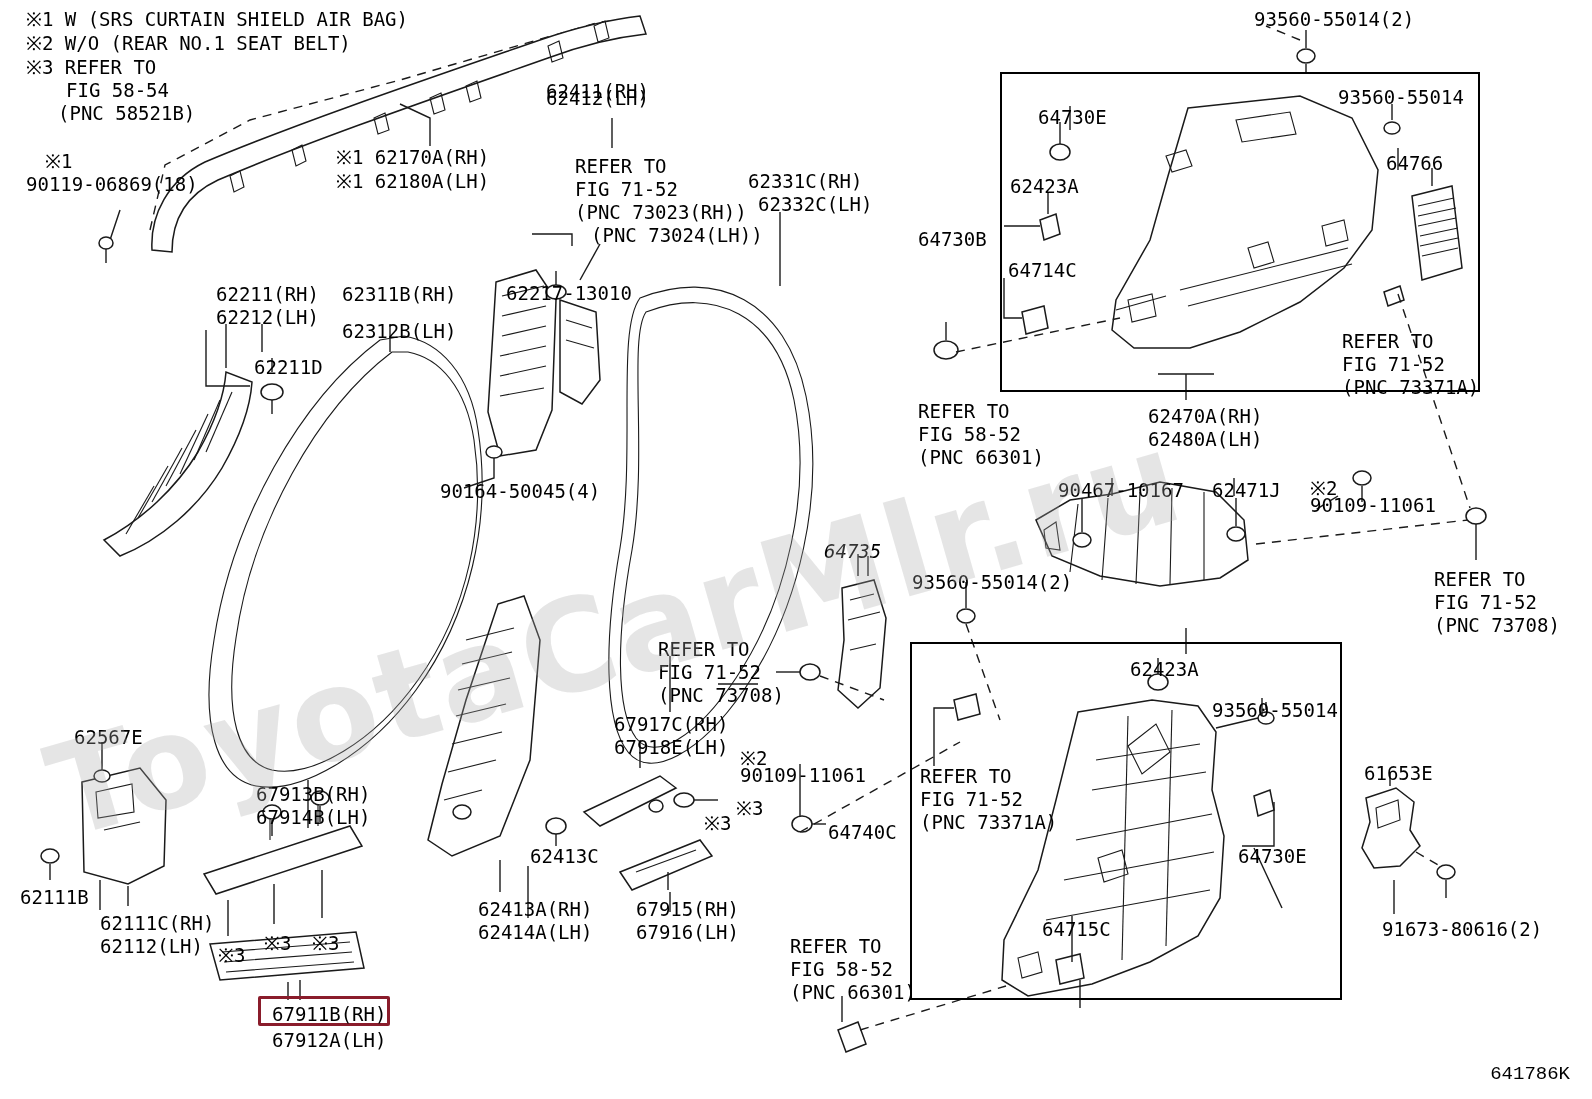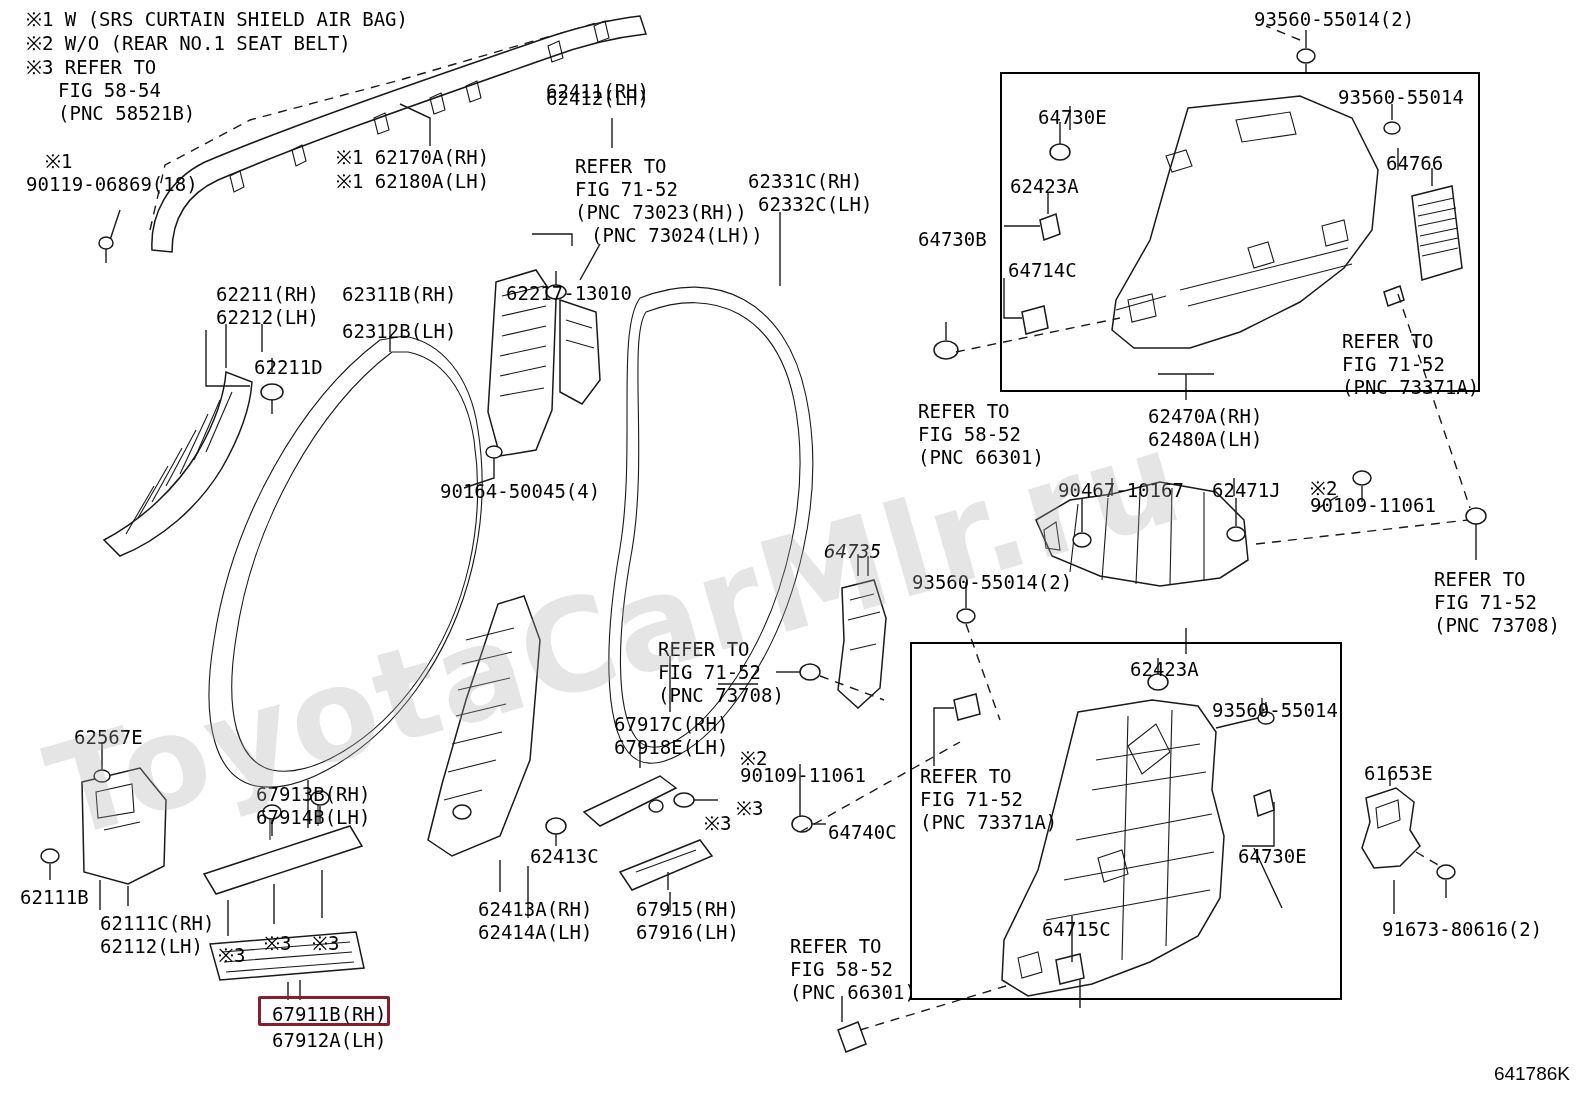--- a/index.html
+++ b/index.html
@@ -55,21 +55,21 @@
     white-space: pre;
     left: 30px;
     top: 560px;
     letter-spacing: 2px;
   }
   .figno {
     position: absolute;
     right: 22px;
     bottom: 14px;
     font-size: 19px;
-    font-family: Liberation Sans, sans-serif;
+    font-family: Liberation Mono, monospace;
   }
   svg.art {
     position: absolute;
     left: 0;
     top: 0;
     width: 1592px;
     height: 1099px;
     pointer-events: none;
   }
   .ln { stroke: #1a1a1a; stroke-width: 1.4; fill: none; }
@@ -309,21 +309,21 @@
 
   <div class="group-box" style="left:1000px; top:72px; width:480px; height:320px;"></div>
   <div class="group-box" style="left:910px; top:642px; width:432px; height:358px;"></div>
 
   <div class="highlight-box" style="left:258px; top:996px; width:132px; height:30px;"></div>
 
   <div id="labels">
       <div class="lbl" style="left: 26px; top: 8px;">※1 W (SRS CURTAIN SHIELD AIR BAG)</div>
       <div class="lbl" style="left: 26px; top: 32px;">※2 W/O (REAR NO.1 SEAT BELT)</div>
       <div class="lbl" style="left: 26px; top: 56px;">※3 REFER TO</div>
-      <div class="lbl" style="left: 58px; top: 79px;">FIG 58-54</div>
+      <div class="lbl" style="left: 66px; top: 79px;">FIG 58-54</div>
       <div class="lbl" style="left: 58px; top: 102px;">(PNC 58521B)</div>
       <div class="lbl" style="left: 45px; top: 150px;">※1</div>
       <div class="lbl" style="left: 26px; top: 173px;">90119-06869(18)</div>
       <div class="lbl" style="left: 336px; top: 146px;">※1 62170A(RH)</div>
       <div class="lbl" style="left: 336px; top: 170px;">※1 62180A(LH)</div>
       <div class="lbl" style="left: 546px; top: 80px;">62411(RH)</div>
       <div class="lbl" style="left: 546px; top: 87px;">62412(LH)</div>
       <div class="lbl" style="left: 575px; top: 155px;">REFER TO</div>
       <div class="lbl" style="left: 575px; top: 178px;">FIG 71-52</div>
       <div class="lbl" style="left: 575px; top: 201px;">(PNC 73023(RH))</div>

